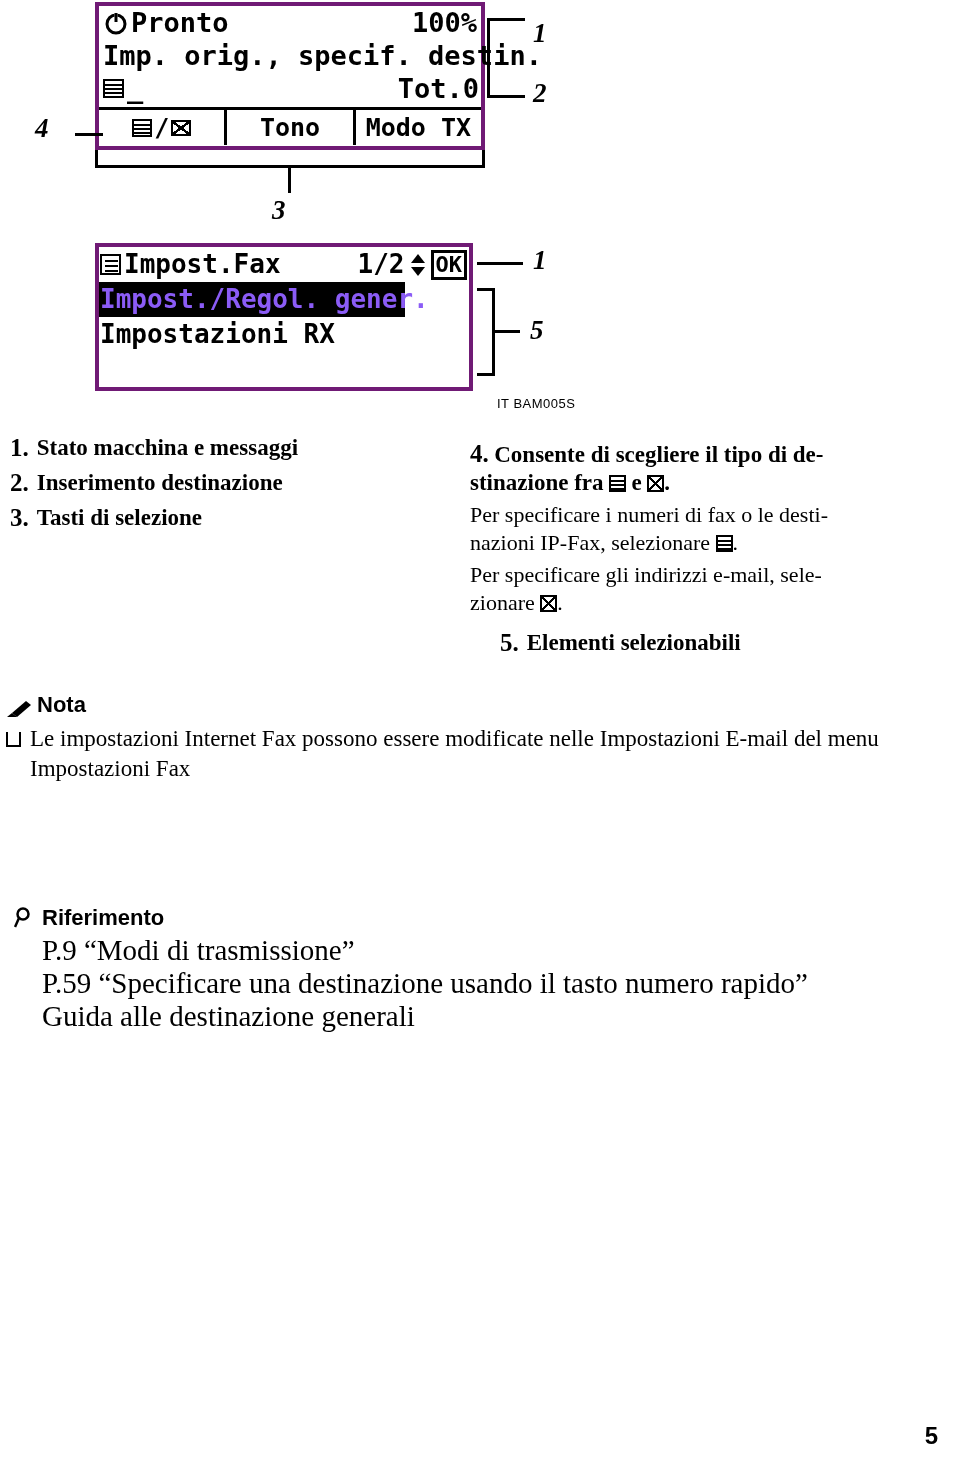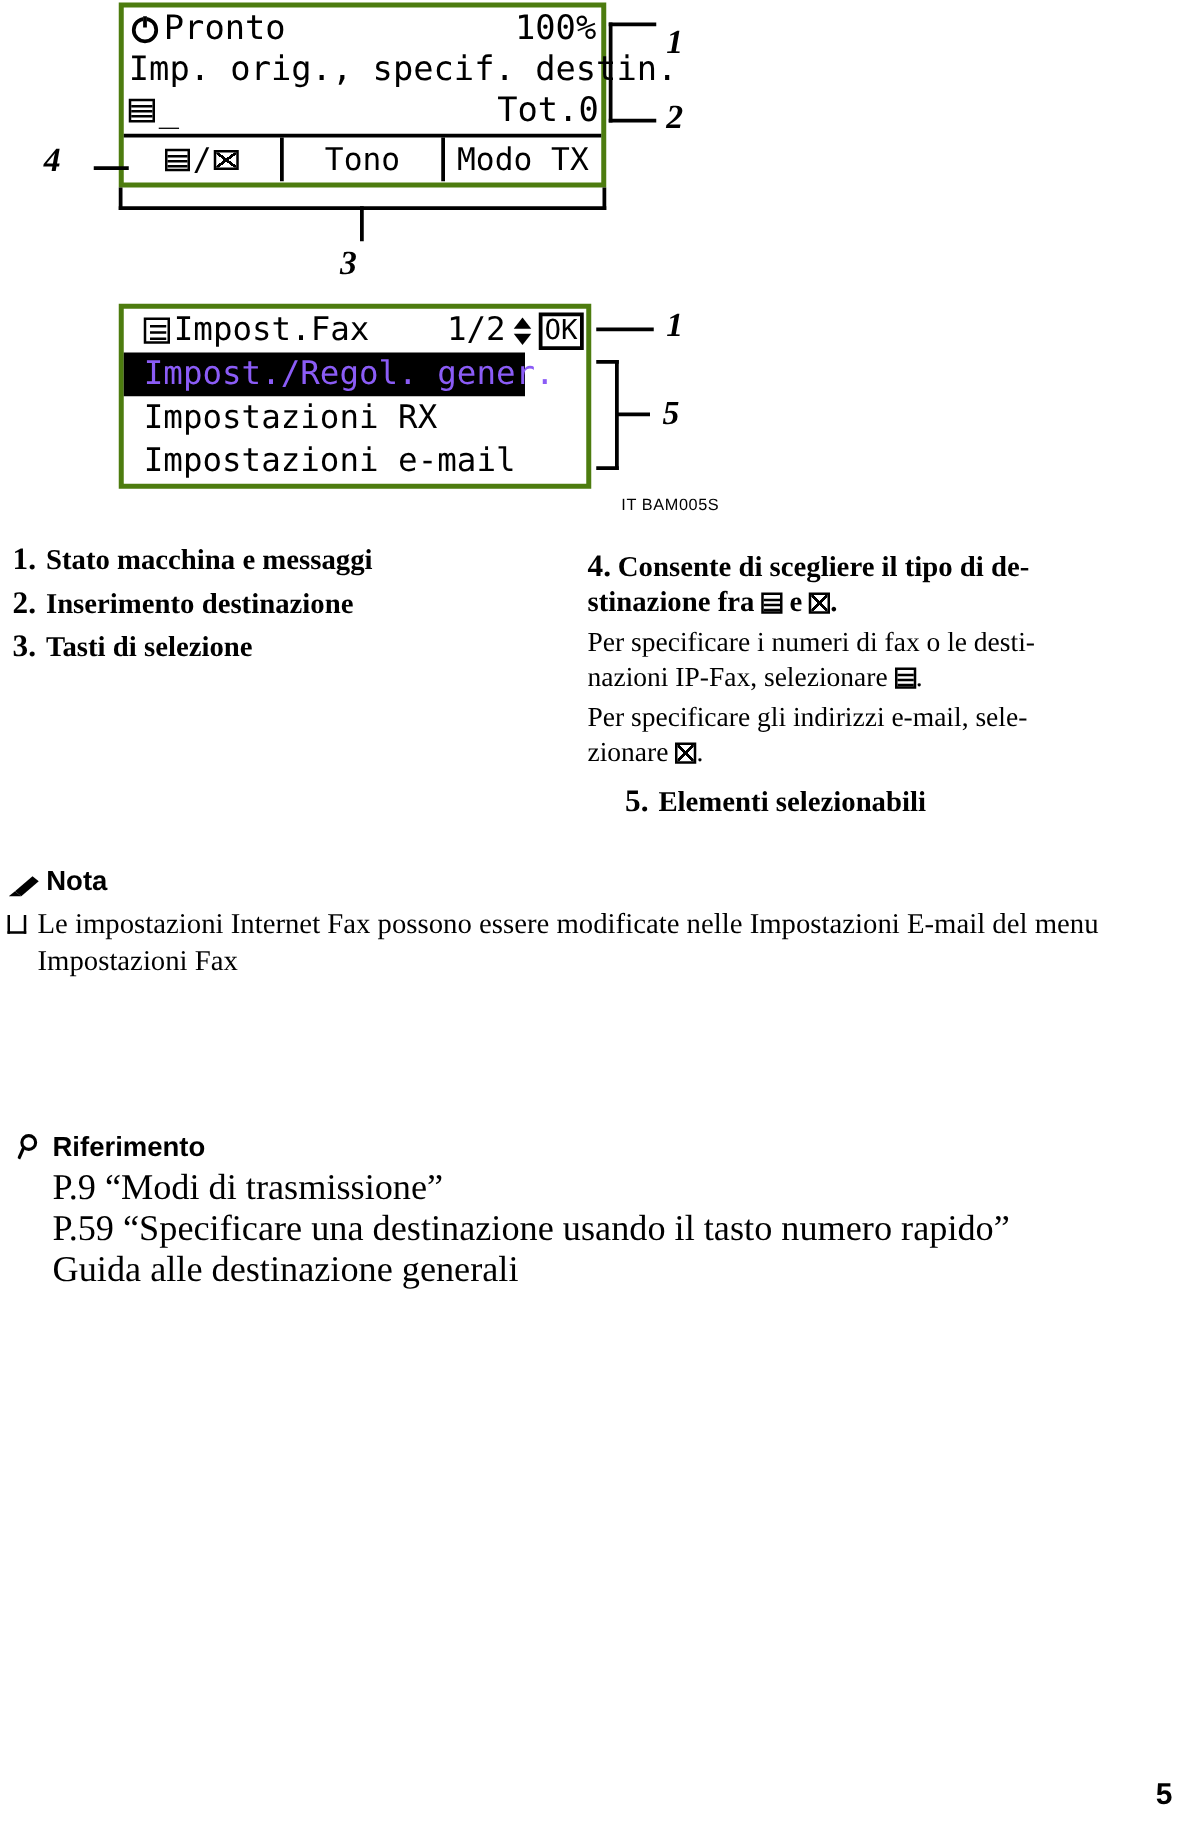--- a/index.html
+++ b/index.html
@@ -18,24 +18,25 @@
 
   
   .illustration {
     position: relative;
     width: 960px;
     height: 420px;
   }
 
   .lcd {
     position: absolute;
-    border: 3px solid #4d7c0f;
+    border: 3px solid #701a75;
     background: #fff;
     font-family: "DejaVu Sans Mono", monospace;
     box-sizing: border-box;
+    font-weight: bold;
   }
 
   
   #lcd-top {
     left: 95px;
     top: 2px;
     width: 390px;
     height: 148px;
     border-width: 4px;
   }
@@ -73,21 +74,21 @@
   #lcd-bottom {
     left: 95px;
     top: 243px;
     width: 378px;
     height: 148px;
     border-width: 4px;
   }
   #lcd-bottom .row {
     font-size: 26px;
     line-height: 35px;
-    padding-left: 16px;
+    padding-left: 1px;
     white-space: pre;
     display: flex;
     align-items: center;
   }
   #lcd-bottom .row.hdr { justify-content: space-between; padding-right: 2px;}
   #lcd-bottom .row.sel {
     background: #000;
     color: #8b5cf6;
     width: 305px;
   }
@@ -301,21 +302,20 @@
         <span>1/2</span>
         <svg width="20" height="26" viewBox="0 0 20 26" style="margin:0 3px;">
           <polygon points="10,2 17,11 3,11" fill="#000"></polygon>
           <polygon points="10,24 17,15 3,15" fill="#000"></polygon>
         </svg>
         <span style="border:3px solid #000;padding:0 2px;line-height:24px;font-size:22px;"><span>OK</span></span>
       </span>
     </div>
     <div class="row sel">Impost./Regol. gener.</div>
     <div class="row">Impostazioni RX</div>
-    <div class="row">Impostazioni e-mail</div>
   </div>
 
   <div class="leader" style="left:487px; top:18px; width:38px; height:3px;"></div>
   <div class="leader" style="left:487px; top:95px; width:38px; height:3px;"></div>
   <div class="leader" style="left:487px; top:18px; width:3px; height:80px;"></div>
 
   <div class="leader" style="left:75px; top:133px; width:28px; height:3px;"></div>
 
   <div class="leader" style="left:95px; top:165px; width:390px; height:3px;"></div>
   <div class="leader" style="left:95px; top:150px; width:3px; height:18px;"></div>

